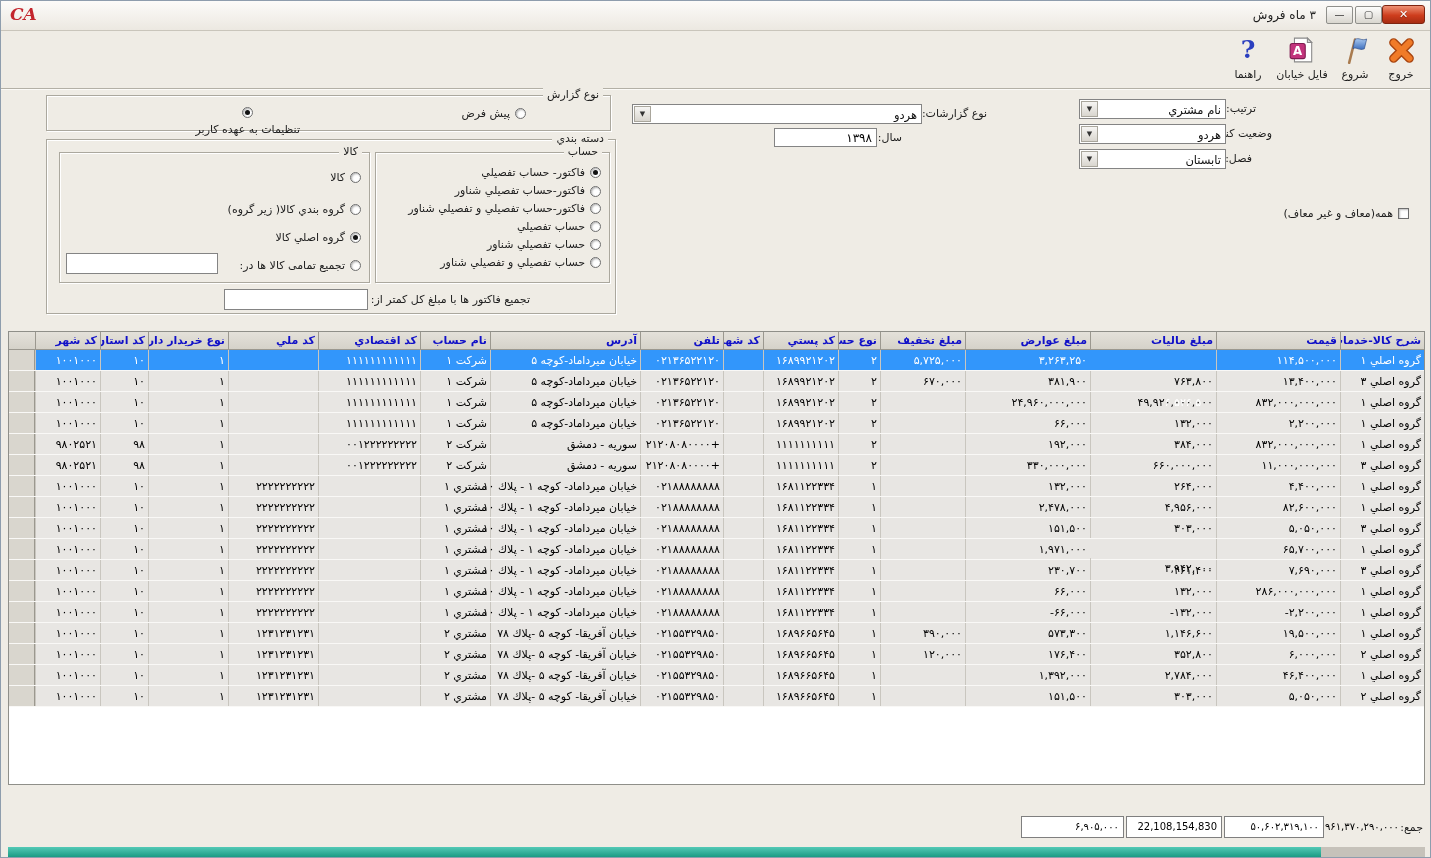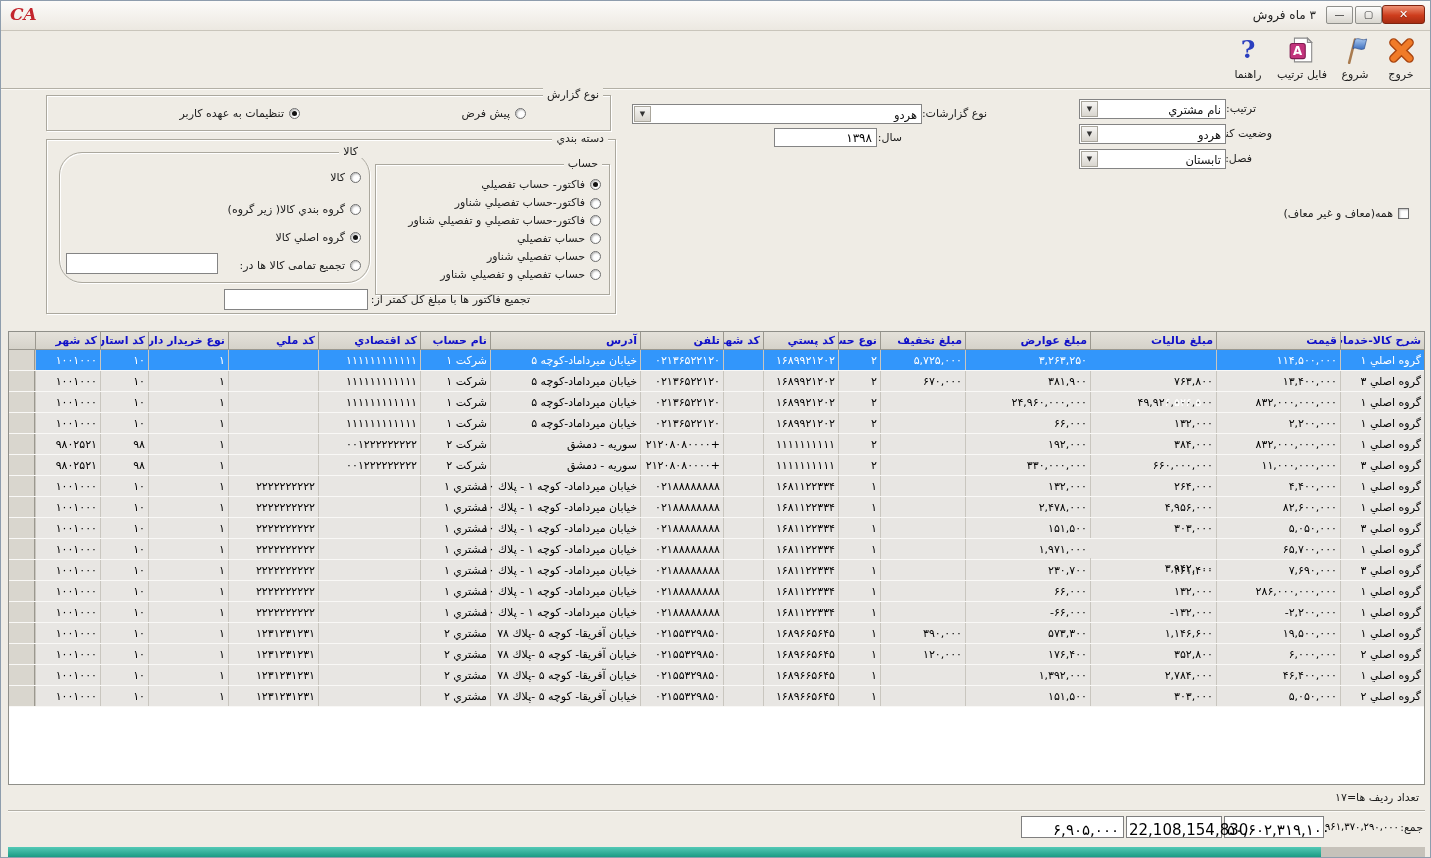--- a/index.html
+++ b/index.html
@@ -46,21 +46,21 @@
   .grid-row .c.rowhead{background:#D9D6CE;border-left:none;border-right:1px solid #9B988F;}
   .grid-row.selected{background:#3296FB;}
   .grid-row.selected .c{color:#fff;}
   .grid-row.selected .c.rowhead{background:#D9D6CE;}
 
   
   .status-strip{position:absolute;left:7px;top:785px;width:1417px;height:25px;border-bottom:1px solid #B2AFA6;box-shadow:0 1px 0 #FBFAF7;box-sizing:border-box;}
   .status-text{position:absolute;right:6px;top:5px;font-size:11px;color:#1d1d1d;}
   .sum-label{position:absolute;right:7px;top:820px;font-size:11px;color:#1d1d1d;}
   .sum-plain{position:absolute;right:31px;top:820px;width:76px;font-size:10px;color:#000;white-space:nowrap;direction:ltr;text-align:right;}
-  .sum-box{position:absolute;top:815px;height:22px;background:#fff;border:1px solid #7f7f7f;box-sizing:border-box;font-size:15px;color:#000;padding:4px 4px 0 2px;text-align:right;direction:ltr;white-space:nowrap;}
+  .sum-box{position:absolute;top:815px;height:22px;background:#fff;border:1px solid #7f7f7f;box-sizing:border-box;font-size:10px;color:#000;padding:4px 4px 0 2px;text-align:right;direction:ltr;white-space:nowrap;}
   .bottombar{position:absolute;left:7px;top:846px;width:1417px;height:11px;background:#C6C2BA;}
   .bottombar .fill{position:absolute;left:0;top:0;height:100%;width:1313px;background:linear-gradient(#53C9B6,#15977F);}
 </style>
 </head>
 <body>
 
 <div class="window">
 
   <div class="titlebar">
     <span class="app-logo">CA</span>
@@ -96,46 +96,46 @@
   </div>
   <div class="tool" style="right:99px;width:58px;">
     <div class="ticon">
       <svg width="28" height="28" viewBox="0 0 26 26">
         <path d="M6 2 H18 L22 6 V24 H6 Z" fill="#FFFFFF" stroke="#8A8A8A" stroke-width="1"></path>
         <path d="M18 2 L18 6 L22 6 Z" fill="#D8D8D8" stroke="#8A8A8A" stroke-width="1"></path>
         <rect x="2" y="7" width="14" height="14" rx="2" fill="#C2347C" stroke="#7E1B50" stroke-width="1"></rect>
         <text x="9" y="18" font-size="11" font-weight="bold" fill="#fff" text-anchor="middle" font-family="DejaVu Sans, sans-serif">A</text>
       </svg>
     </div>
-    <div class="tlabel">فایل ترتیب</div>
+    <div class="tlabel">فایل خیابان</div>
   </div>
   <div class="tool" style="right:160px;width:44px;">
     <div class="ticon">
       <span class="help-q">?</span>
     </div>
     <div class="tlabel">راهنما</div>
   </div>
   <div class="toolbar-sep"></div>
 
   <div class="groupbox" style="left:45px;top:94px;width:565px;height:36px;">
     <span class="legend">نوع گزارش</span>
     <div class="radio-item" style="right:84px;top:11px;">
       <span class="radio-circle"></span>
       <span>پیش فرض</span>
     </div>
-    <div class="radio-item" style="right:310px;top:11px;">
+    <div class="radio-item" style="right:310px;top:11px;flex-direction:column;">
       <span class="radio-circle on"></span>
       <span>تنظیمات به عهده کاربر</span>
     </div>
   </div>
 
   <div class="groupbox" style="left:45px;top:138px;width:570px;height:175px;">
     <span class="legend">دسته بندي</span>
 
-    <div class="groupbox" style="left:328px;top:12px;width:235px;height:131px;margin-top:12px;">
+    <div class="groupbox" style="left:328px;top:12px;width:235px;height:131px;">
       <span class="legend">حساب</span>
       <div class="radio-item" style="right:8px;top:13px;">
         <span class="radio-circle on"></span>
         <span>فاکتور- حساب تفصیلي</span>
       </div>
       <div class="radio-item" style="right:8px;top:31px;align-items:flex-end;">
         <span class="radio-circle"></span>
         <span>فاکتور-حساب تفصیلي شناور</span>
       </div>
       <div class="radio-item" style="right:8px;top:49px;">
@@ -149,21 +149,21 @@
       <div class="radio-item" style="right:8px;top:85px;">
         <span class="radio-circle"></span>
         <span>حساب تفصیلي شناور</span>
       </div>
       <div class="radio-item" style="right:8px;top:103px;">
         <span class="radio-circle"></span>
         <span>حساب تفصیلي و تفصیلي شناور</span>
       </div>
     </div>
 
-    <div class="groupbox" style="left:12px;top:12px;width:311px;height:131px;border-radius:23px;">
+    <div class="groupbox" style="left:12px;top:12px;width:311px;height:131px;">
       <span class="legend">کالا</span>
       <div class="radio-item" style="right:8px;top:18px;">
         <span class="radio-circle"></span>
         <span>کالا</span>
       </div>
       <div class="radio-item" style="right:8px;top:50px;">
         <span class="radio-circle"></span>
         <span>گروه بندي کالا( زیر گروه)</span>
       </div>
       <div class="radio-item" style="right:8px;top:78px;">
@@ -548,23 +548,20 @@
         <div class="c" dir="auto" style="width: 70px;">مشتري ۲</div>
         <div class="c" dir="auto" style="width: 102px;"></div>
         <div class="c" dir="auto" style="width: 90px;">۱۲۳۱۲۳۱۲۳۱</div>
         <div class="c" dir="auto" style="width: 80px;">۱</div>
         <div class="c" dir="auto" style="width: 48px;">۱۰</div>
         <div class="c" dir="auto" style="width: 65px;">۱۰۰۱۰۰۰</div>
         <div class="c rowhead" style="width: 26px;"></div>
       </div>
     </div>
 
-  <div class="status-strip">
-    <span class="status-text">تعداد ردیف ها=۱۷</span>
-  </div>
   <span class="sum-label">جمع:</span>
   <span class="sum-plain">۹۶۱,۳۷۰,۲۹۰,۰۰۰</span>
   <div class="sum-box" style="right:106px;width:100px;">۵۰,۶۰۲,۳۱۹,۱۰۰</div>
   <div class="sum-box" style="right:208px;width:96px;">22,108,154,830</div>
   <div class="sum-box" style="right:306px;width:103px;">۶,۹۰۵,۰۰۰</div>
 
   <div class="bottombar">
     <div class="fill"></div>
   </div>
 

